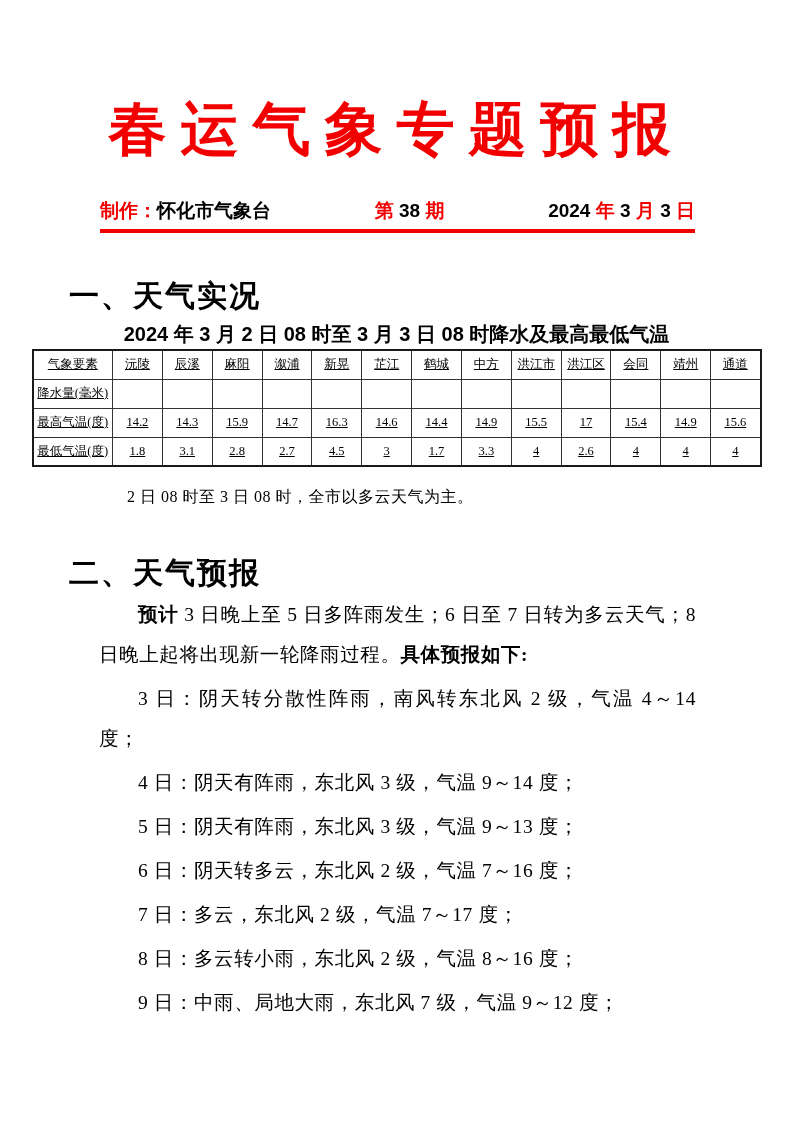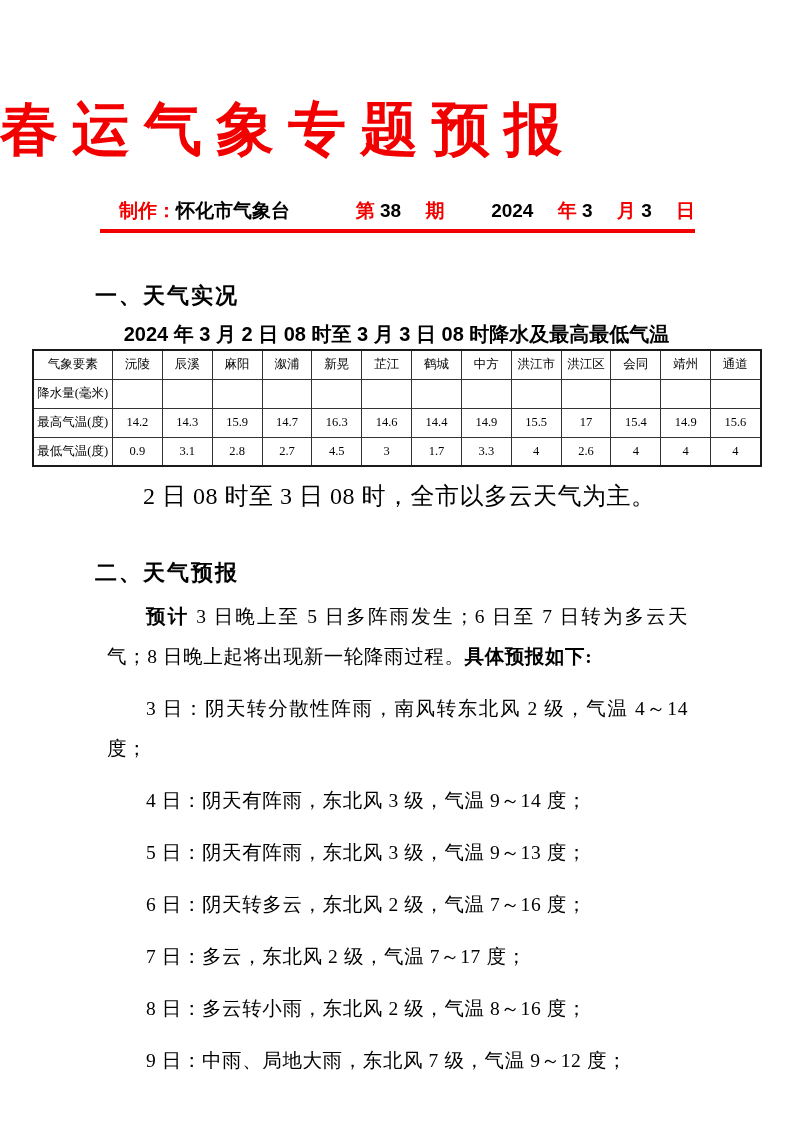--- a/index.html
+++ b/index.html
@@ -9,21 +9,21 @@
     width: 793px; height: 1122px;
     background: #ffffff;
     color: var(--ink);
     font-family: "Liberation Serif", serif;
     overflow: hidden;
     position: relative;
   }
   .doc-title {
     padding-top: 84px;
     margin: 0;
-    text-align: left;
+    text-align: center;
     color: var(--red);
     font-family: "Liberation Serif", serif;
     font-weight: 700;
     font-size: 58px;
     line-height: 92px;
     letter-spacing: 14px;
     white-space: nowrap;
   }
   .meta-row {
     margin: 24px 98px 0 100px;
@@ -31,71 +31,72 @@
     justify-content: space-between;
     align-items: baseline;
     border-bottom: 4px solid var(--red);
     padding-bottom: 8px;
     font-family: "Liberation Sans", sans-serif;
     font-weight: 700;
     font-size: 19px;
     line-height: 21px;
     white-space: nowrap;
   }
-  .red { color: var(--red); margin-left: 19px; }
+  .red { color: var(--red); }
   .blk { color: var(--ink); }
   .sec-heading {
-    margin: 50px 95px 0 95px;
+    margin: 50px 95px 0 69px;
     font-family: Liberation Serif, serif;
     font-weight: 600;
-    font-size: 22px;
+    font-size: 30px;
     line-height: 25px;
     letter-spacing: 2px;
   }
   .table-caption {
     margin: 16px 30px 0 30px;
     text-align: center;
     font-family: "Liberation Sans", sans-serif;
     font-weight: 700;
     font-size: 20px;
     line-height: 20px;
   }
   table.wx {
     width: 730px;
     margin: 5px auto 0 auto;
     border-collapse: collapse;
     table-layout: fixed;
     border: 2px solid #1a1a1a;
     font-size: 12.5px;
+    text-decoration: underline;
   }
   table.wx td {
     border: 1px solid #333333;
     height: 29px;
     text-align: center;
     padding: 0 1px;
     overflow: hidden;
     white-space: nowrap;
   }
   table.wx col.c-label { width: 80px; }
   .body-par {
     margin: 16px 93px 0 95px;
-    font-size: 24px;
+    font-size: 16px;
     line-height: 27px;
     text-indent: 2em;
     letter-spacing: 0.5px;
     font-family: Liberation Serif, serif;
   }
   .flow {
     margin: 10px 93px 0 95px;
     font-size: 19.5px;
     line-height: 40px;
     letter-spacing: 0.6px;
     text-align: justify;
   }
-  .flow p { margin: 12px; text-indent: 2em; }
+  .flow p { margin: 4px; text-indent: 2em; }
   .b { font-weight: 700; }
 </style>
 </head>
 <body>
 
 <h1 class="doc-title">春运气象专题预报</h1>
 
 <div class="meta-row">
   <span>
     <span class="red">制作：</span><span class="blk">怀化市气象台</span>
@@ -180,21 +181,21 @@
         <td>14.4</td>
         <td>14.9</td>
         <td>15.5</td>
         <td>17</td>
         <td>15.4</td>
         <td>14.9</td>
         <td>15.6</td>
       </tr>
       <tr>
         <td>最低气温(度)</td>
-        <td>0.9</td>
+        <td>1.8</td>
         <td>3.1</td>
         <td>2.8</td>
         <td>2.7</td>
         <td>4.5</td>
         <td>3</td>
         <td>1.7</td>
         <td>3.3</td>
         <td>4</td>
         <td>2.6</td>
         <td>4</td>

